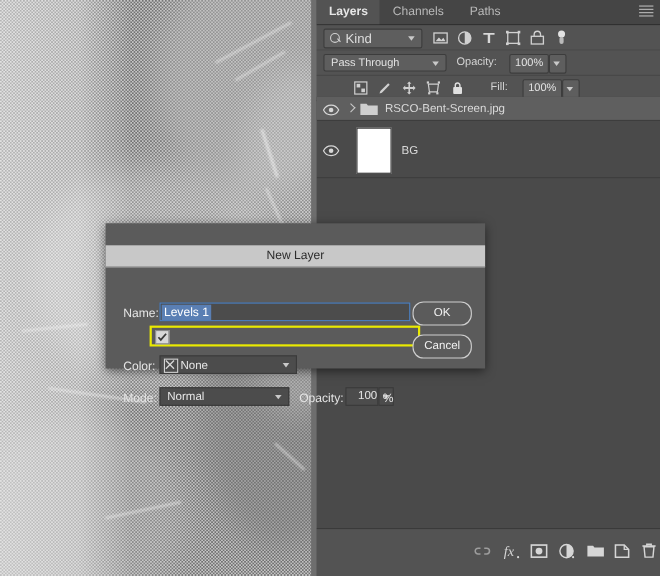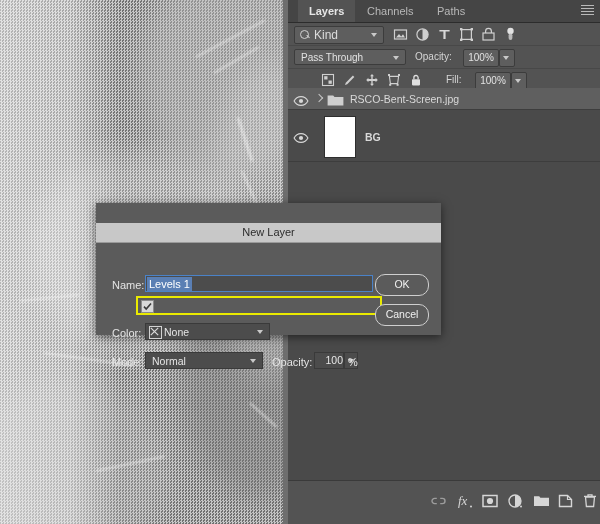--- a/index.html
+++ b/index.html
@@ -42,21 +42,21 @@
   .s6{left:20px;top:300px;width:60px;height:2px;transform:rotate(-6deg);}
   .s7{left:250px;top:402px;width:36px;height:2px;transform:rotate(42deg);}
   .s8{left:96px;top:470px;width:70px;height:2px;transform:rotate(-12deg);}
   .doc-edge{position:absolute;left:283px;top:0;width:5px;height:524px;background:#6e6e6e;}
 
   
   .panel{position:absolute;left:288px;top:0;width:312px;height:524px;background:#535353;}
 
   .tabbar{position:relative;height:22px;background:#454545;border-bottom:1px solid #2c2c2c;}
   .tab{position:absolute;top:0;height:22px;line-height:22px;font-size:11px;color:#b8b8b8;
-       padding:0 11px;cursor:default;margin-left:10px;}
+       padding:0 11px;cursor:default;}
   .tab.active{background:#535353;color:#e6e6e6;font-weight:bold;}
   .tab-layers{left:0;}
   .tab-channels{left:58px;}
   .tab-paths{left:128px;}
   .panel-menu{position:absolute;right:6px;top:5px;width:13px;height:12px;cursor:default;}
   .panel-menu i{display:block;height:1px;background:#b9b9b9;margin-bottom:2px;}
 
   .filterbar{position:relative;height:22px;background:#535353;border-bottom:1px solid #484848;}
   .kind-select{position:absolute;left:6px;top:3px;width:88px;height:16px;background:#5e5e5e;
      border:1px solid #3c3c3c;border-radius:2px;font-size:12px;color:#dcdcdc;line-height:16px;}
@@ -87,21 +87,21 @@
   .fill-label{left:158px;top:3px;}
   .fill-field{position:absolute;left:187px;top:3px;width:34px;height:16px;background:#5e5e5e;border:1px solid #3c3c3c;
      border-radius:2px;font-size:10px;color:#e2e2e2;line-height:16px;text-align:center;}
   .fill-drop{position:absolute;left:223px;top:3px;width:14px;height:16px;background:#5e5e5e;border:1px solid #3c3c3c;border-radius:2px;}
   .fill-drop .carat{left:3px;top:6px;}
 
   .layerlist{position:absolute;left:0;top:88px;width:312px;height:392px;background:#4a4a4a;overflow:hidden;}
   .row{position:relative;width:312px;box-sizing:border-box;border-bottom:1px solid #3d3d3d;}
   .row.selected{background:#5f5f5f;}
   .row-group{height:22px;}
-  .row-bg{height:52px;font-weight:bold;}
+  .row-bg{height:52px;}
   .eye{position:absolute;left:5px;width:16px;height:12px;cursor:default;}
   .eye-g{top:5px;} .eye-b{top:20px;}
   .disc{position:absolute;left:26px;top:6px;width:8px;height:10px;cursor:default;}
   .disc:before{content:"";position:absolute;left:2px;top:1px;width:5px;height:5px;border-right:1.3px solid #c8c8c8;border-top:1.3px solid #c8c8c8;transform:rotate(45deg);}
   .folder{position:absolute;left:39px;top:5px;width:17px;height:13px;cursor:default;}
   .rowname{position:absolute;font-size:10.5px;color:#d9d9d9;}
   .gname{left:62px;top:5px;line-height:12px;}
   .thumb{position:absolute;left:36px;top:6px;width:30px;height:40px;background:#ffffff;border:1px solid #2e2e2e;cursor:default;}
   .bname{left:77px;top:21px;line-height:12px;}
 

